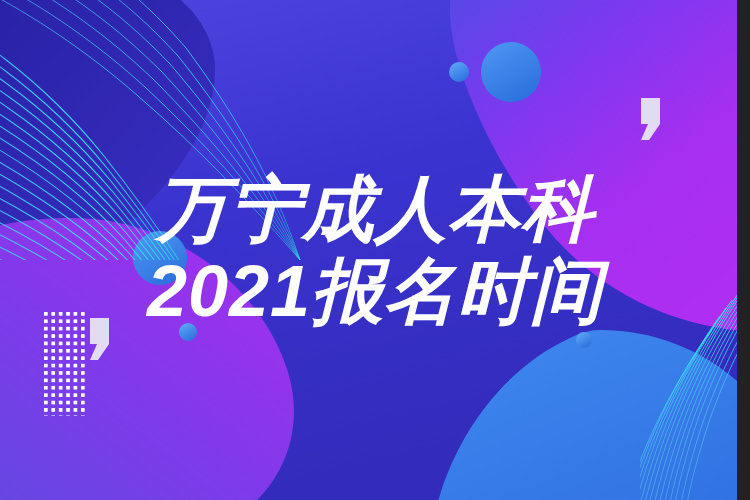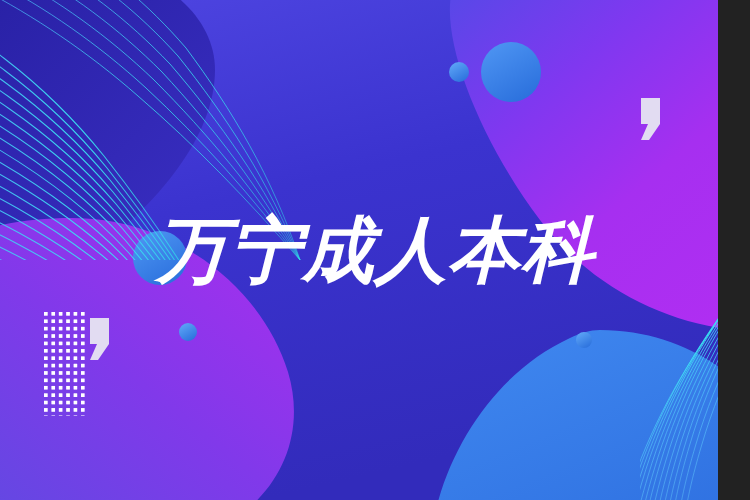--- a/index.html
+++ b/index.html
@@ -8,20 +8,21 @@
     padding: 0;
     background: #222;
   }
   #banner {
     position: relative;
     width: 718px;
     height: 500px;
     overflow: hidden;
     background: #3a33cc;
     font-family: "Liberation Sans", "DejaVu Sans", sans-serif;
+    padding-left: 19px;
   }
   #banner svg.layer {
     position: absolute;
     left: 0;
     top: 0;
     width: 750px;
     height: 500px;
     display: block;
   }
 
@@ -225,15 +226,16 @@
       <path d="M 641,98 L 660,98 L 660,124 L 649,140 L 641,140 L 648,124 L 641,124 Z" fill="#e2dcf2"></path>
     </g>
 
     <g>
       <path d="M 90,318 L 109,318 L 109,344 L 98,360 L 90,360 L 97,344 L 90,344 Z" fill="#e2dcf2"></path>
     </g>
   </svg>
 
   <div id="headline">
     <div class="headline-line">万宁成人本科</div>
+    <div class="headline-line">2021报名时间</div>
   </div>
 
 </div>
 
 </body></html>

